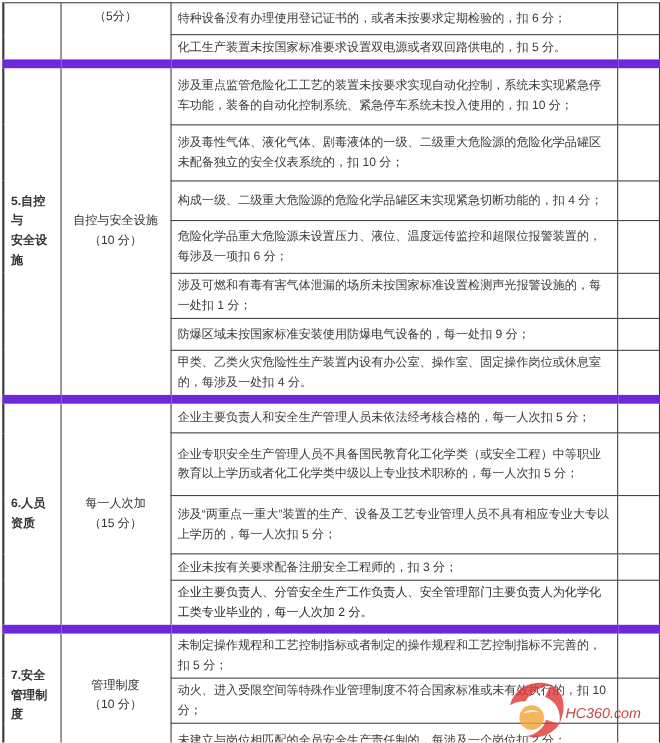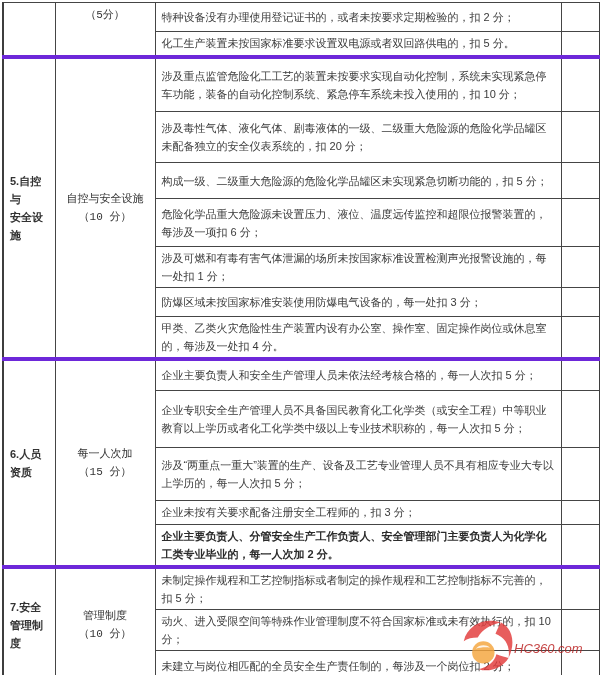--- a/index.html
+++ b/index.html
@@ -18,32 +18,32 @@
   table.score-table td{
     border:1px solid #454545;
     font-size:11px;line-height:18px;
     padding:2px 6px;
     vertical-align:middle;
     overflow:hidden;
   }
   
   table.score-table{border:2px solid #3e3e3e;border-top-width:1px;}
   
-  tr.section-start > td{border-top:4px solid #6d28d9;}
+  tr.section-start > td{border-top:8px solid #6d28d9;}
 
   td.c1{
     text-align:left;font-weight:bold;font-size:12px;line-height:19px;
     padding:2px 2px;color:#333;
   }
   td.c2{
-    text-align:center;font-size:11.5px;line-height:21px;padding:2px 3px;color:#333;font-family:Liberation Mono, monospace;
+    text-align:center;font-size:11.5px;line-height:21px;padding:2px 3px;color:#333;
   }
   td.c2.top{vertical-align:top;padding-top:3px;}
   td.c3{color:#3a3a3a;}
-  td.c3.bold{font-weight:bold;color:#2b2b2b;}
+  td.c3.bold{font-weight:normal;color:#2b2b2b;}
   td.c4{padding:0;}
   .cat-line{display:block;}
 
   
   tr.h29{height:29px}  tr.h25{height:25px}  tr.h55{height:55px}
   tr.h51{height:51px}  tr.h36{height:36px}  tr.h48{height:48px}
   tr.h49{height:32px}  tr.h38{height:38px}  tr.h31{height:31px}
   tr.h57{height:57px}  tr.h53{height:53px}  tr.h24{height:24px}
   tr.h35{height:35px}  tr.h43{height:43px}  tr.h32{height:32px}
 
@@ -75,21 +75,21 @@
         <col style="width:406px">
         <col style="width:39px">
     </colgroup>
 
     <tbody>
         <tr class="h29">
       <td class="c1" rowspan="2"></td>
       <td class="c2 top" rowspan="2">
         <span class="cat-line">（5分）</span>
       </td>
-      <td class="c3">特种设备没有办理使用登记证书的，或者未按要求定期检验的，扣 2 分；</td>
+      <td class="c3">特种设备没有办理使用登记证书的，或者未按要求定期检验的，扣 6 分；</td>
       <td class="c4"></td>
     </tr>
     <tr class="h25">
       <td class="c3">化工生产装置未按国家标准要求设置双电源或者双回路供电的，扣 5 分。</td>
       <td class="c4"></td>
     </tr>
 
     <tr class="h55 section-start">
       <td class="c1" rowspan="7">
         <span class="cat-line">5.自控</span>
@@ -98,37 +98,37 @@
         <span class="cat-line">施</span>
       </td>
       <td class="c2" rowspan="7">
         <span class="cat-line">自控与安全设施</span>
         <span class="cat-line">（10 分）</span>
       </td>
       <td class="c3">涉及重点监管危险化工工艺的装置未按要求实现自动化控制，系统未实现紧急停车功能，装备的自动化控制系统、紧急停车系统未投入使用的，扣 10 分；</td>
       <td class="c4"></td>
     </tr>
     <tr class="h51">
-      <td class="c3">涉及毒性气体、液化气体、剧毒液体的一级、二级重大危险源的危险化学品罐区未配备独立的安全仪表系统的，扣 20 分；</td>
+      <td class="c3">涉及毒性气体、液化气体、剧毒液体的一级、二级重大危险源的危险化学品罐区未配备独立的安全仪表系统的，扣 10 分；</td>
       <td class="c4"></td>
     </tr>
     <tr class="h36">
-      <td class="c3">构成一级、二级重大危险源的危险化学品罐区未实现紧急切断功能的，扣 5 分；</td>
+      <td class="c3">构成一级、二级重大危险源的危险化学品罐区未实现紧急切断功能的，扣 4 分；</td>
       <td class="c4"></td>
     </tr>
     <tr class="h48">
       <td class="c3">危险化学品重大危险源未设置压力、液位、温度远传监控和超限位报警装置的，每涉及一项扣 6 分；</td>
       <td class="c4"></td>
     </tr>
     <tr class="h49">
       <td class="c3">涉及可燃和有毒有害气体泄漏的场所未按国家标准设置检测声光报警设施的，每一处扣 1 分；</td>
       <td class="c4"></td>
     </tr>
     <tr class="h29">
-      <td class="c3">防爆区域未按国家标准安装使用防爆电气设备的，每一处扣 3 分；</td>
+      <td class="c3">防爆区域未按国家标准安装使用防爆电气设备的，每一处扣 9 分；</td>
       <td class="c4"></td>
     </tr>
     <tr class="h38">
       <td class="c3">甲类、乙类火灾危险性生产装置内设有办公室、操作室、固定操作岗位或休息室的，每涉及一处扣 4 分。</td>
       <td class="c4"></td>
     </tr>
 
     <tr class="h31 section-start">
       <td class="c1" rowspan="5">
         <span class="cat-line">6.人员</span>

